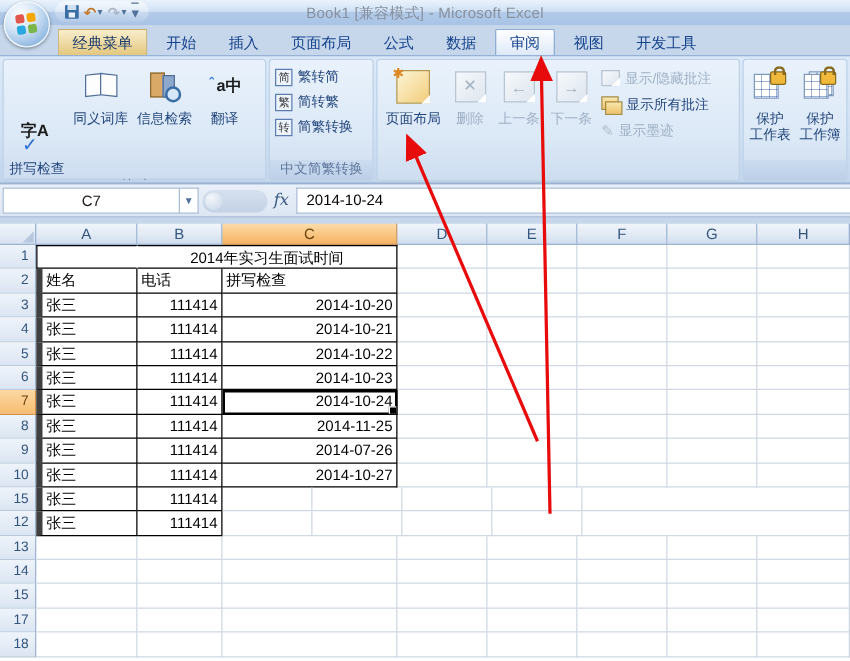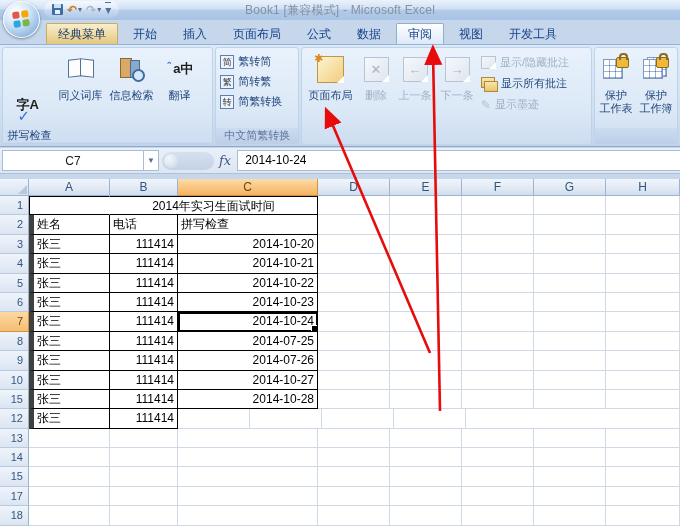--- a/index.html
+++ b/index.html
@@ -443,21 +443,21 @@
       <div class="cell" style="width: 72px;"></div>
       <div class="cell" style="width: 72px;"></div>
       <div class="cell" style="width: 72px;"></div>
       <div class="cell" style="width: 72px;"></div>
       <div class="cell" style="flex: 1 1 0%;"></div>
     </div>
     <div class="grow">
       <div class="rowhdr">8</div>
       <div class="cell txt blk blkl" style="width: 81px;">张三</div>
       <div class="cell num blk" style="width: 68px;">111414</div>
-      <div class="cell num blk" style="width: 140px;">2014-07-25</div>
+      <div class="cell num blk" style="width: 140px;">2014-11-25</div>
       <div class="cell" style="width: 72px;"></div>
       <div class="cell" style="width: 72px;"></div>
       <div class="cell" style="width: 72px;"></div>
       <div class="cell" style="width: 72px;"></div>
       <div class="cell" style="flex: 1 1 0%;"></div>
     </div>
     <div class="grow">
       <div class="rowhdr">9</div>
       <div class="cell txt blk blkl" style="width: 81px;">张三</div>
       <div class="cell num blk" style="width: 68px;">111414</div>
@@ -476,21 +476,20 @@
       <div class="cell" style="width: 72px;"></div>
       <div class="cell" style="width: 72px;"></div>
       <div class="cell" style="width: 72px;"></div>
       <div class="cell" style="width: 72px;"></div>
       <div class="cell" style="flex: 1 1 0%;"></div>
     </div>
     <div class="grow">
       <div class="rowhdr">15</div>
       <div class="cell txt blk blkl" style="width: 81px;">张三</div>
       <div class="cell num blk" style="width: 68px;">111414</div>
-      <div class="cell num blk" style="width: 140px;">2014-10-28</div>
       <div class="cell" style="width: 72px;"></div>
       <div class="cell" style="width: 72px;"></div>
       <div class="cell" style="width: 72px;"></div>
       <div class="cell" style="width: 72px;"></div>
       <div class="cell" style="flex: 1 1 0%;"></div>
     </div>
     <div class="grow">
       <div class="rowhdr">12</div>
       <div class="cell txt blk blkl" style="width: 81px;">张三</div>
       <div class="cell num blk" style="width: 68px;">111414</div>

